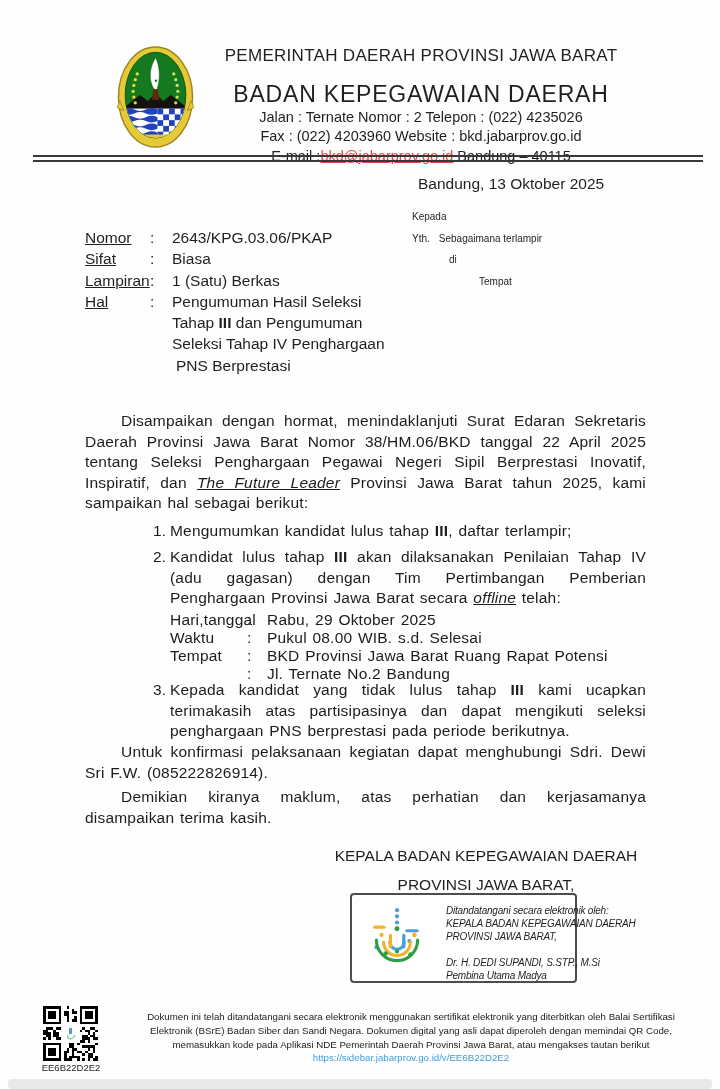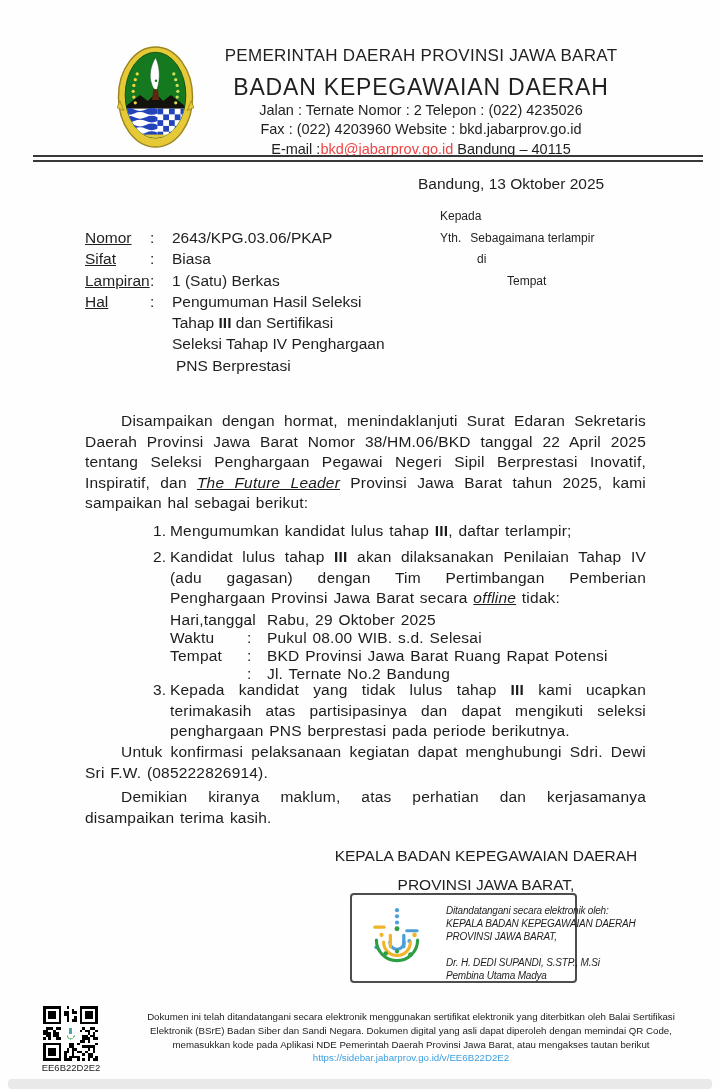--- a/index.html
+++ b/index.html
@@ -5,29 +5,29 @@
   html,body{margin:0;padding:0;background:#ffffff;}
   .page{
     position:relative;width:720px;height:1089px;background:#fefefe;
     font-family:"Liberation Sans","DejaVu Sans",sans-serif;color:#1f1f1f;
     overflow:hidden;
   }
   
   .seal{position:absolute;left:117px;top:45px;width:77px;height:106px;}
   .lh-text{position:absolute;left:150px;right:28px;top:46px;text-align:center;}
   .lh-line1{font-size:17px;line-height:20px;letter-spacing:.3px;}
-  .lh-title{font-size:23px;line-height:27px;letter-spacing:.8px;margin-top:8px;}
+  .lh-title{font-size:23px;line-height:27px;letter-spacing:.8px;margin-top:15px;}
   .lh-addr{font-size:14.5px;line-height:19.3px;}
   .lh-email a, .email-link{color:#ef4444;text-decoration:underline;cursor:pointer;}
   .city{margin-left:4px;}
   .rule{position:absolute;left:33px;right:17px;top:155px;height:3px;
         border-top:2.5px solid #383838;border-bottom:2px solid #383838;}
   
   .dateline{position:absolute;left:418px;top:175px;font-size:15.5px;}
-  .recipient{position:absolute;left:440px;top:206px;font-size:12px;line-height:21.5px;}
+  .recipient{position:absolute;left:412px;top:206px;font-size:10px;line-height:21.5px;}
   .yth-row span.v{margin-left:9px;}
   .di{padding-left:37px;}
   .tempat{padding-left:67px;}
   .meta{position:absolute;left:85px;top:227px;width:335px;font-size:15.5px;line-height:21.3px;}
   .mrow{display:flex;}
   .ml{width:65px;flex:0 0 65px;text-decoration:underline;}
   .ms{width:22px;flex:0 0 22px;}
   .hal-extra{padding-left:87px;}
   .hal-extra .ind{padding-left:4px;}
   
@@ -168,35 +168,35 @@
     <div class="mrow">
       <span class="ml">Lampiran</span>
       <span class="ms">:</span>
       <span>1 (Satu) Berkas</span>
     </div>
     <div class="mrow">
       <span class="ml">Hal</span>
       <span class="ms">:</span>
       <span>Pengumuman Hasil Seleksi</span>
     </div>
-    <div class="hal-extra"><span>Tahap </span><span class="b">III</span><span> dan Sertifikasi</span></div>
+    <div class="hal-extra"><span>Tahap </span><span class="b">III</span><span> dan Pengumuman</span></div>
     <div class="hal-extra"><span>Seleksi Tahap IV Penghargaan</span></div>
     <div class="hal-extra"><span class="ind">PNS Berprestasi</span></div>
   </div>
 
   <div class="bodytext p1"><span>Disampaikan dengan hormat, menindaklanjuti Surat Edaran Sekretaris Daerah Provinsi Jawa Barat Nomor 38/HM.06/BKD tanggal 22 April 2025 tentang Seleksi Penghargaan Pegawai Negeri Sipil Berprestasi Inovatif, Inspiratif, dan </span><span class="i">The Future Leader</span><span> Provinsi Jawa Barat tahun 2025, kami sampaikan hal sebagai berikut:</span></div>
 
   <div class="bodytext li li1">
     <span class="num">1.</span>
     <span>Mengumumkan kandidat lulus tahap </span><span class="b">III</span><span>, daftar terlampir;</span>
   </div>
 
   <div class="bodytext li li2">
     <span class="num">2.</span>
-    <span>Kandidat lulus tahap </span><span class="b">III</span><span> akan dilaksanakan Penilaian Tahap IV (adu gagasan) dengan Tim Pertimbangan Pemberian Penghargaan Provinsi Jawa Barat secara </span><span class="i">offline</span><span> tidak:</span>
+    <span>Kandidat lulus tahap </span><span class="b">III</span><span> akan dilaksanakan Penilaian Tahap IV (adu gagasan) dengan Tim Pertimbangan Pemberian Penghargaan Provinsi Jawa Barat secara </span><span class="i">offline</span><span> telah:</span>
     <div class="details">
       <div class="drow">
         <span class="dl">Hari,tanggal</span>
           <span class="ds">:</span>
           <span>Rabu, 29 Oktober 2025</span>
       </div>
       <div class="drow">
         <span class="dl">Waktu</span>
           <span class="ds">:</span>
           <span>Pukul 08.00 WIB. s.d. Selesai</span>

